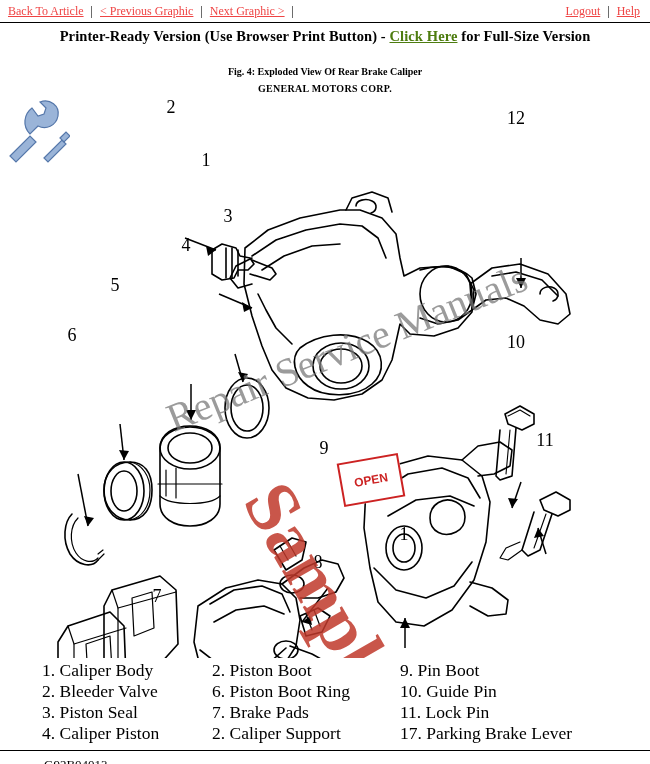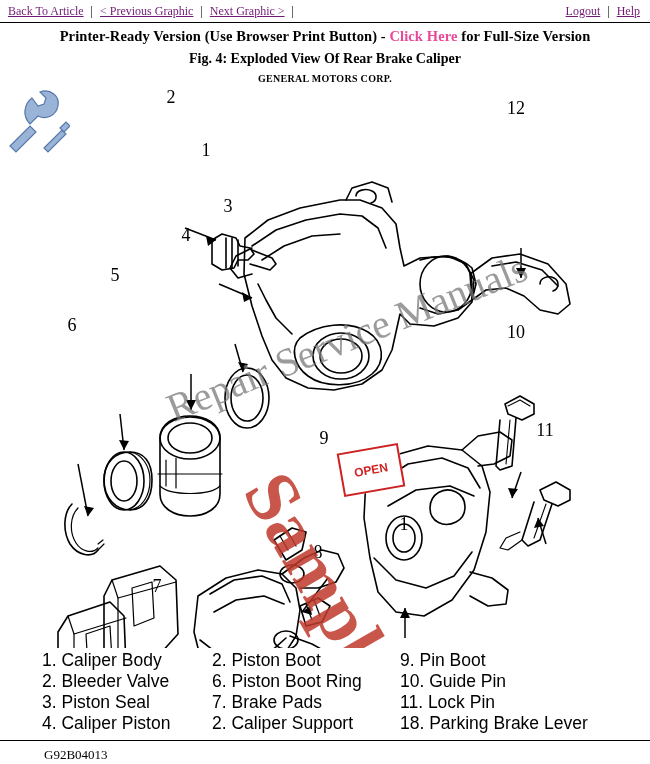--- a/index.html
+++ b/index.html
@@ -35,47 +35,48 @@
     top: 4px;
     white-space: nowrap;
   }
   .nav-right {
     position: absolute;
     right: 10px;
     top: 4px;
     white-space: nowrap;
   }
   .nav-link {
-    color: #701a75;
+    color: #ef4444;
     text-decoration: underline;
     cursor: pointer;
   }
   .nav-sep {
     color: #000;
     padding: 0 4px;
     text-decoration: none;
   }
 
   
   .printer-line {
     text-align: center;
     font-size: 14.5px;
     font-weight: bold;
     margin-top: 5px;
     letter-spacing: 0.1px;
   }
   .printer-line .click-here {
-    color: #ec4899;
+    color: #4d7c0f;
+    text-decoration: underline;
     cursor: pointer;
   }
   .fig-line {
     text-align: center;
-    font-size: 14px;
+    font-size: 10px;
     font-weight: bold;
-    margin-top: 6px;
+    margin-top: 21px;
   }
   .corp-line {
     text-align: center;
     font-size: 10px;
     font-weight: bold;
     margin-top: 6px;
     letter-spacing: 0.3px;
   }
 
   
@@ -144,21 +145,21 @@
     width: 70px;
     height: 70px;
     pointer-events: none;
   }
 
   
   .legend {
     position: relative;
     margin-top: 2px;
     height: 88px;
-    font-family: Liberation Sans, sans-serif;
+    font-family: Liberation Serif, serif;
     font-size: 17.5px;
   }
   .legend-col {
     position: absolute;
     top: 0;
   }
   .legend-col.c1 { left: 42px; }
   .legend-col.c2 { left: 212px; }
   .legend-col.c3 { left: 400px; }
   .legend-col div {
@@ -383,21 +384,21 @@
     <div class="legend-col c2">
       <div>2. Piston Boot</div>
       <div>6. Piston Boot Ring</div>
       <div>7. Brake Pads</div>
       <div>2. Caliper Support</div>
     </div>
     <div class="legend-col c3">
       <div>9. Pin Boot</div>
       <div>10. Guide Pin</div>
       <div>11. Lock Pin</div>
-      <div>18. Parking Brake Lever</div>
+      <div>17. Parking Brake Lever</div>
     </div>
   </div>
 
   <div class="footer">
     <div class="footer-code">G92B04013</div>
   </div>
 
 </div>
 
 </body></html>

